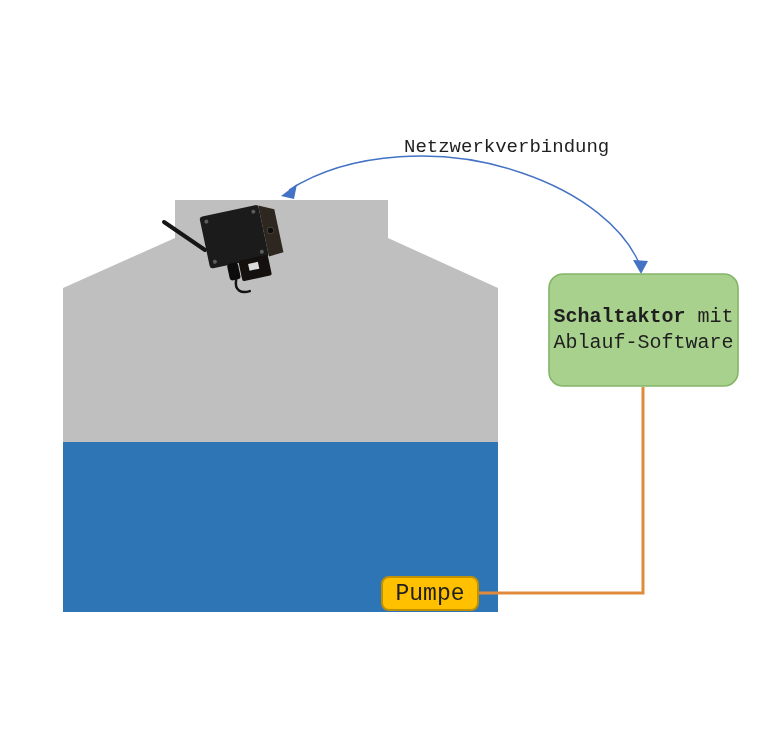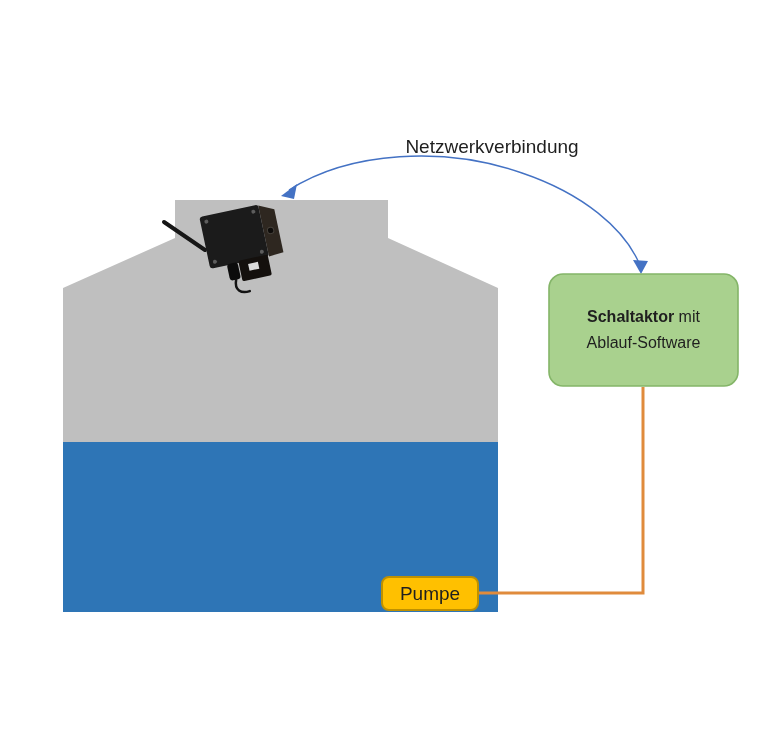--- a/index.html
+++ b/index.html
@@ -1,18 +1,18 @@
 <!DOCTYPE html>
 <html style="--tank_gray: #BFBFBF; --water_blue: #2E75B6; --actor_fill: #A9D18E; --actor_border: #84B568; --pump_fill: #FFC000; --pump_border: #BF9000; --connector_orange: #E08B3C; --arrow_blue: #4472C4; --sensor_black: #1B1B1B; --text_color: #1F1F1F;"><head>
 <meta charset="utf-8">
 <style>
   html,body{margin:0;padding:0;background:#fff;}
   .stage{
     position:relative;width:768px;height:612px;background:#fff;overflow:hidden;
-    font-family:Liberation Sans, sans-serif;color:var(--text_color);
+    font-family:Liberation Mono, monospace;color:var(--text_color);
   }
   .stage svg{position:absolute;left:0;top:0;}
   
   .tank-body{fill:var(--tank_gray);}
   .water{fill:var(--water_blue);}
   .arrow-line{fill:none;stroke:var(--arrow_blue);stroke-width:1.4;}
   .arrow-head{fill:var(--arrow_blue);stroke:none;}
   .orange-line{fill:none;stroke:var(--connector_orange);stroke-width:3;}
   .actor-rect{fill:var(--actor_fill);stroke:var(--actor_border);stroke-width:1.6;}
   .pump-rect{fill:var(--pump_fill);stroke:var(--pump_border);stroke-width:2;}
@@ -26,27 +26,27 @@
   .sensor-label{fill:#dcdcdc;}
   .sensor-cable{fill:none;stroke:#131313;stroke-width:2.5;stroke-linecap:round;}
   
   .net-label{
     position:absolute;left:404px;top:135px;width:176px;text-align:center;
     font-size:19px;line-height:24px;white-space:nowrap;
   }
   .actor-text{
     position:absolute;left:549px;top:274px;width:189px;height:112px;
     display:flex;flex-direction:column;justify-content:center;align-items:center;
-    font-size:16px;line-height:26px;text-align:center;
+    font-size:20px;line-height:26px;text-align:center;
   }
   .actor-text .bold{font-weight:bold;}
   .pump-text{
     position:absolute;left:382px;top:577px;width:96px;height:33px;
     display:flex;justify-content:center;align-items:center;
-    font-size:19px;
+    font-size:23px;
   }
 </style>
 </head>
 <body>
 
 <div class="stage">
 
   <svg width="768" height="732" viewBox="0 0 768 732">
 
     <polygon class="tank-body" points="175,200 388,200 388,238 498,288 498,623 63,623 63,288 175,238"></polygon>

